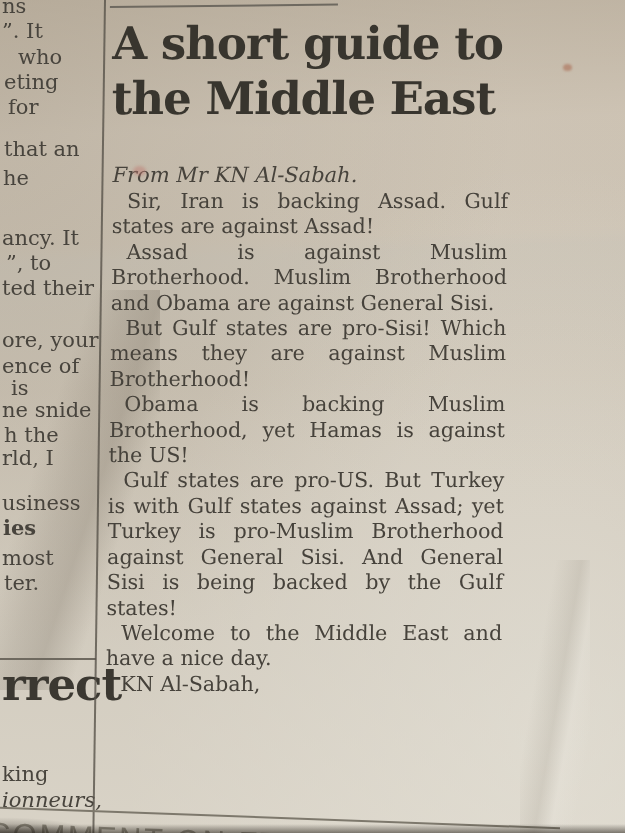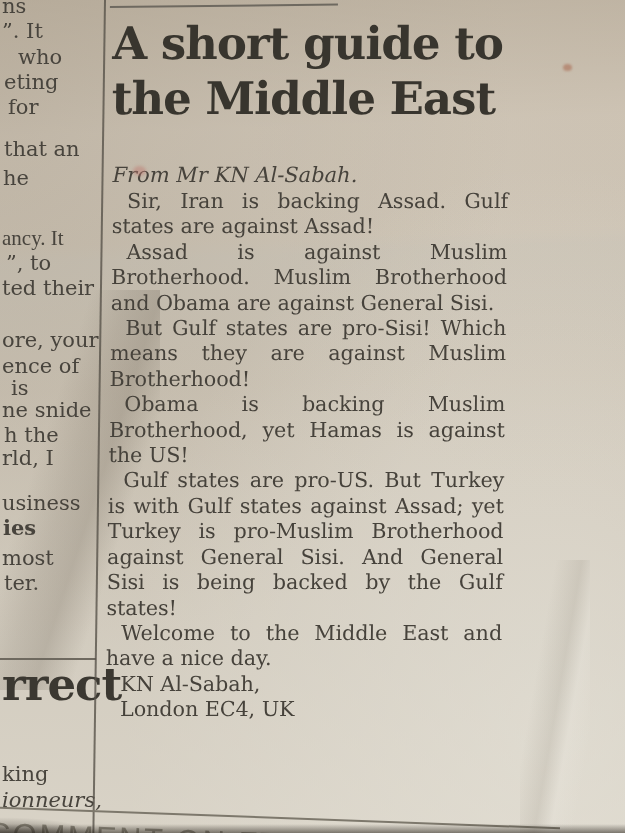--- a/index.html
+++ b/index.html
@@ -41,21 +41,21 @@
   .lc-line{position:absolute;font:21px/25px "DejaVu Serif",serif;white-space:nowrap;color:#48443d;}
   .lc-headline{font-size:45px;font-weight:bold;letter-spacing:-1px;color:#3b3831;}
   .lc-italic{font-style:italic;}
   .lc-line:nth-child(1){top:-6px;left:0;}
   .lc-line:nth-child(2){top:19px;left:0;}
   .lc-line:nth-child(3){top:45px;left:16px;}
   .lc-line:nth-child(4){top:70px;left:2px;}
   .lc-line:nth-child(5){top:95px;left:6px;}
   .lc-line:nth-child(6){top:121px;left:2px;margin-top:16px;}
   .lc-line:nth-child(7){top:146px;left:1px;margin-top:20px;}
-  .lc-line:nth-child(8){top:226px;left:0;font-family:Liberation Serif, serif;}
+  .lc-line:nth-child(8){top:226px;left:0;}
   .lc-line:nth-child(9){top:251px;left:4px;}
   .lc-line:nth-child(10){top:276px;left:0;}
   .lc-line:nth-child(11){top:328px;left:0;}
   .lc-line:nth-child(12){top:354px;left:0;}
   .lc-line:nth-child(13){top:376px;left:9px;}
   .lc-line:nth-child(14){top:398px;left:0;}
   .lc-line:nth-child(15){top:423px;left:2px;}
   .lc-line:nth-child(16){top:446px;left:0;}
   .lc-line:nth-child(17){top:491px;left:0;}
   .lc-line:nth-child(18){top:515px;left:1px;font-weight:bold;}
@@ -139,21 +139,20 @@
 
       <div class="body-text">
 
         <p>Sir, Iran is backing Assad. Gulf states are against Assad!</p>
           <p>Assad is against Muslim Brotherhood. Muslim Brotherhood and Obama are against General Sisi.</p>
           <p>But Gulf states are pro-Sisi! Which means they are against Muslim Brotherhood!</p>
           <p>Obama is backing Muslim Brotherhood, yet Hamas is against the US!</p>
           <p>Gulf states are pro-US. But Turkey is with Gulf states against Assad; yet Turkey is pro-Muslim Brotherhood against General Sisi. And General Sisi is being backed by the Gulf states!</p>
           <p>Welcome to the Middle East and have a nice day.</p>
           <p class="sig">KN Al-Sabah,</p>
-        <p class="sig">London EC4, UK</p>
       </div>
     </div>
 
     <div class="footer-rule"></div>
     <div class="footer-strip">COMMENT ON FT.C</div>
   </div>
 
   <div class="stain-pink"></div>
   <div class="stain-rust"></div>
   <div class="bottom-edge"></div>

